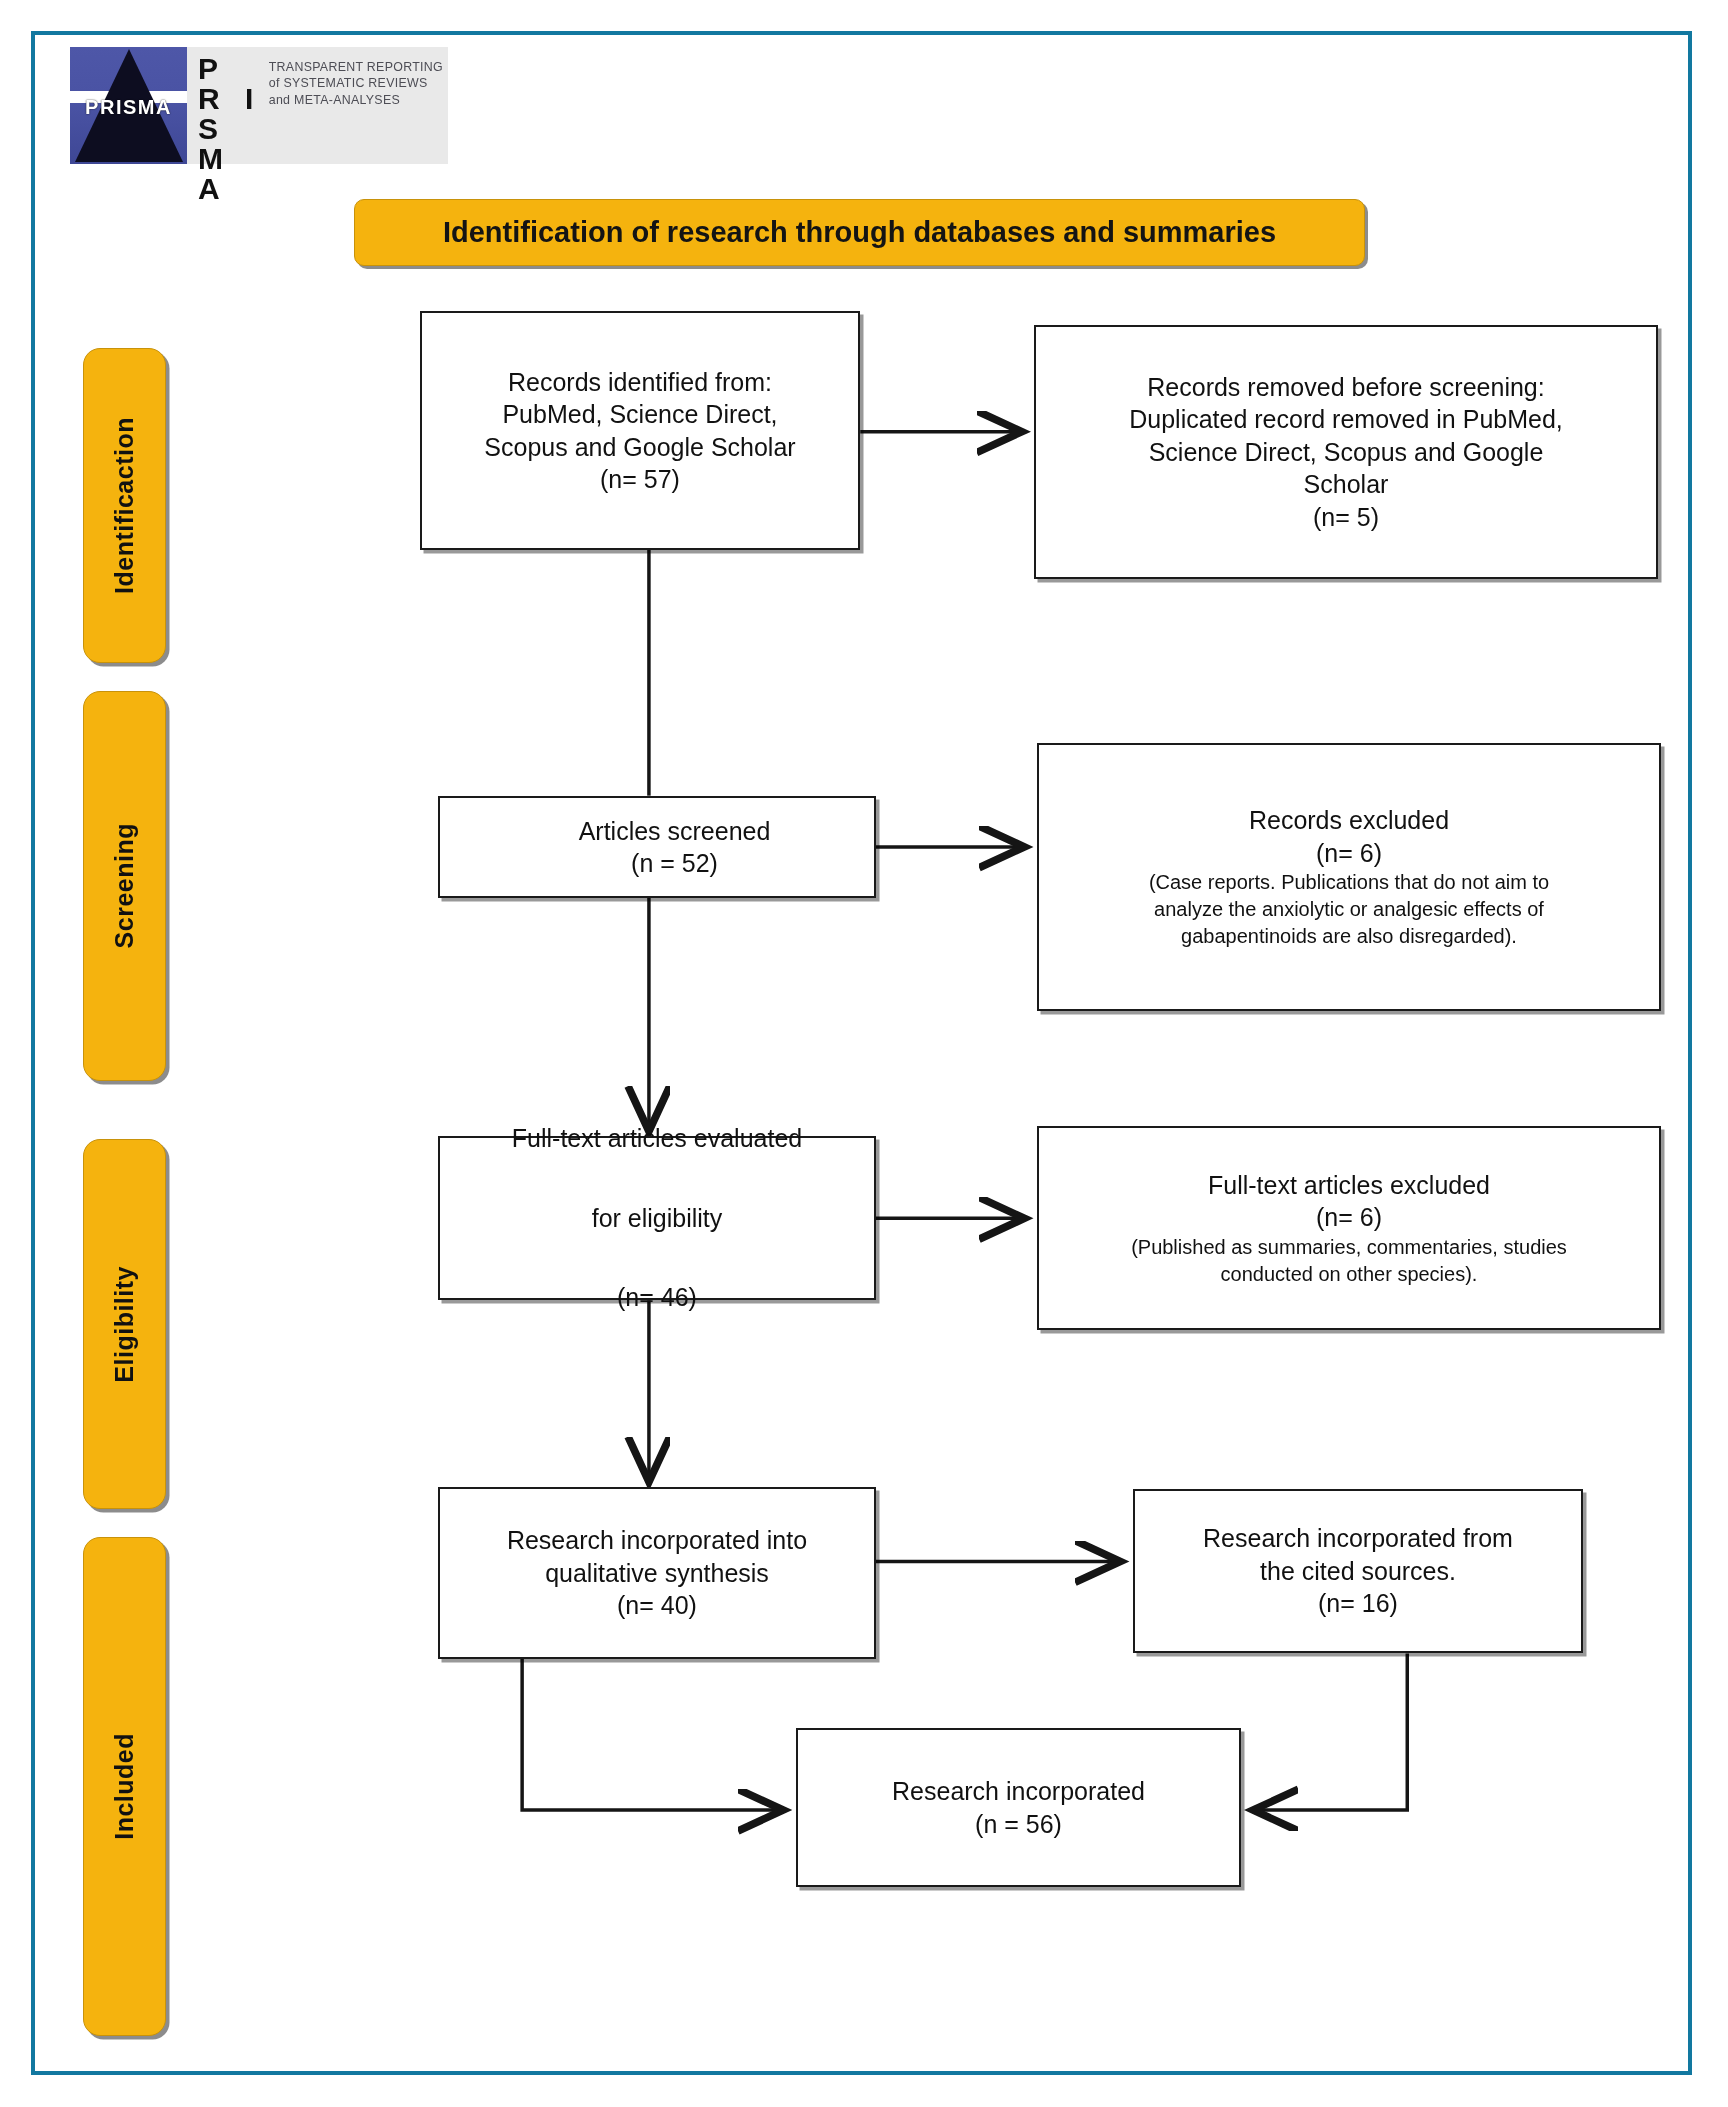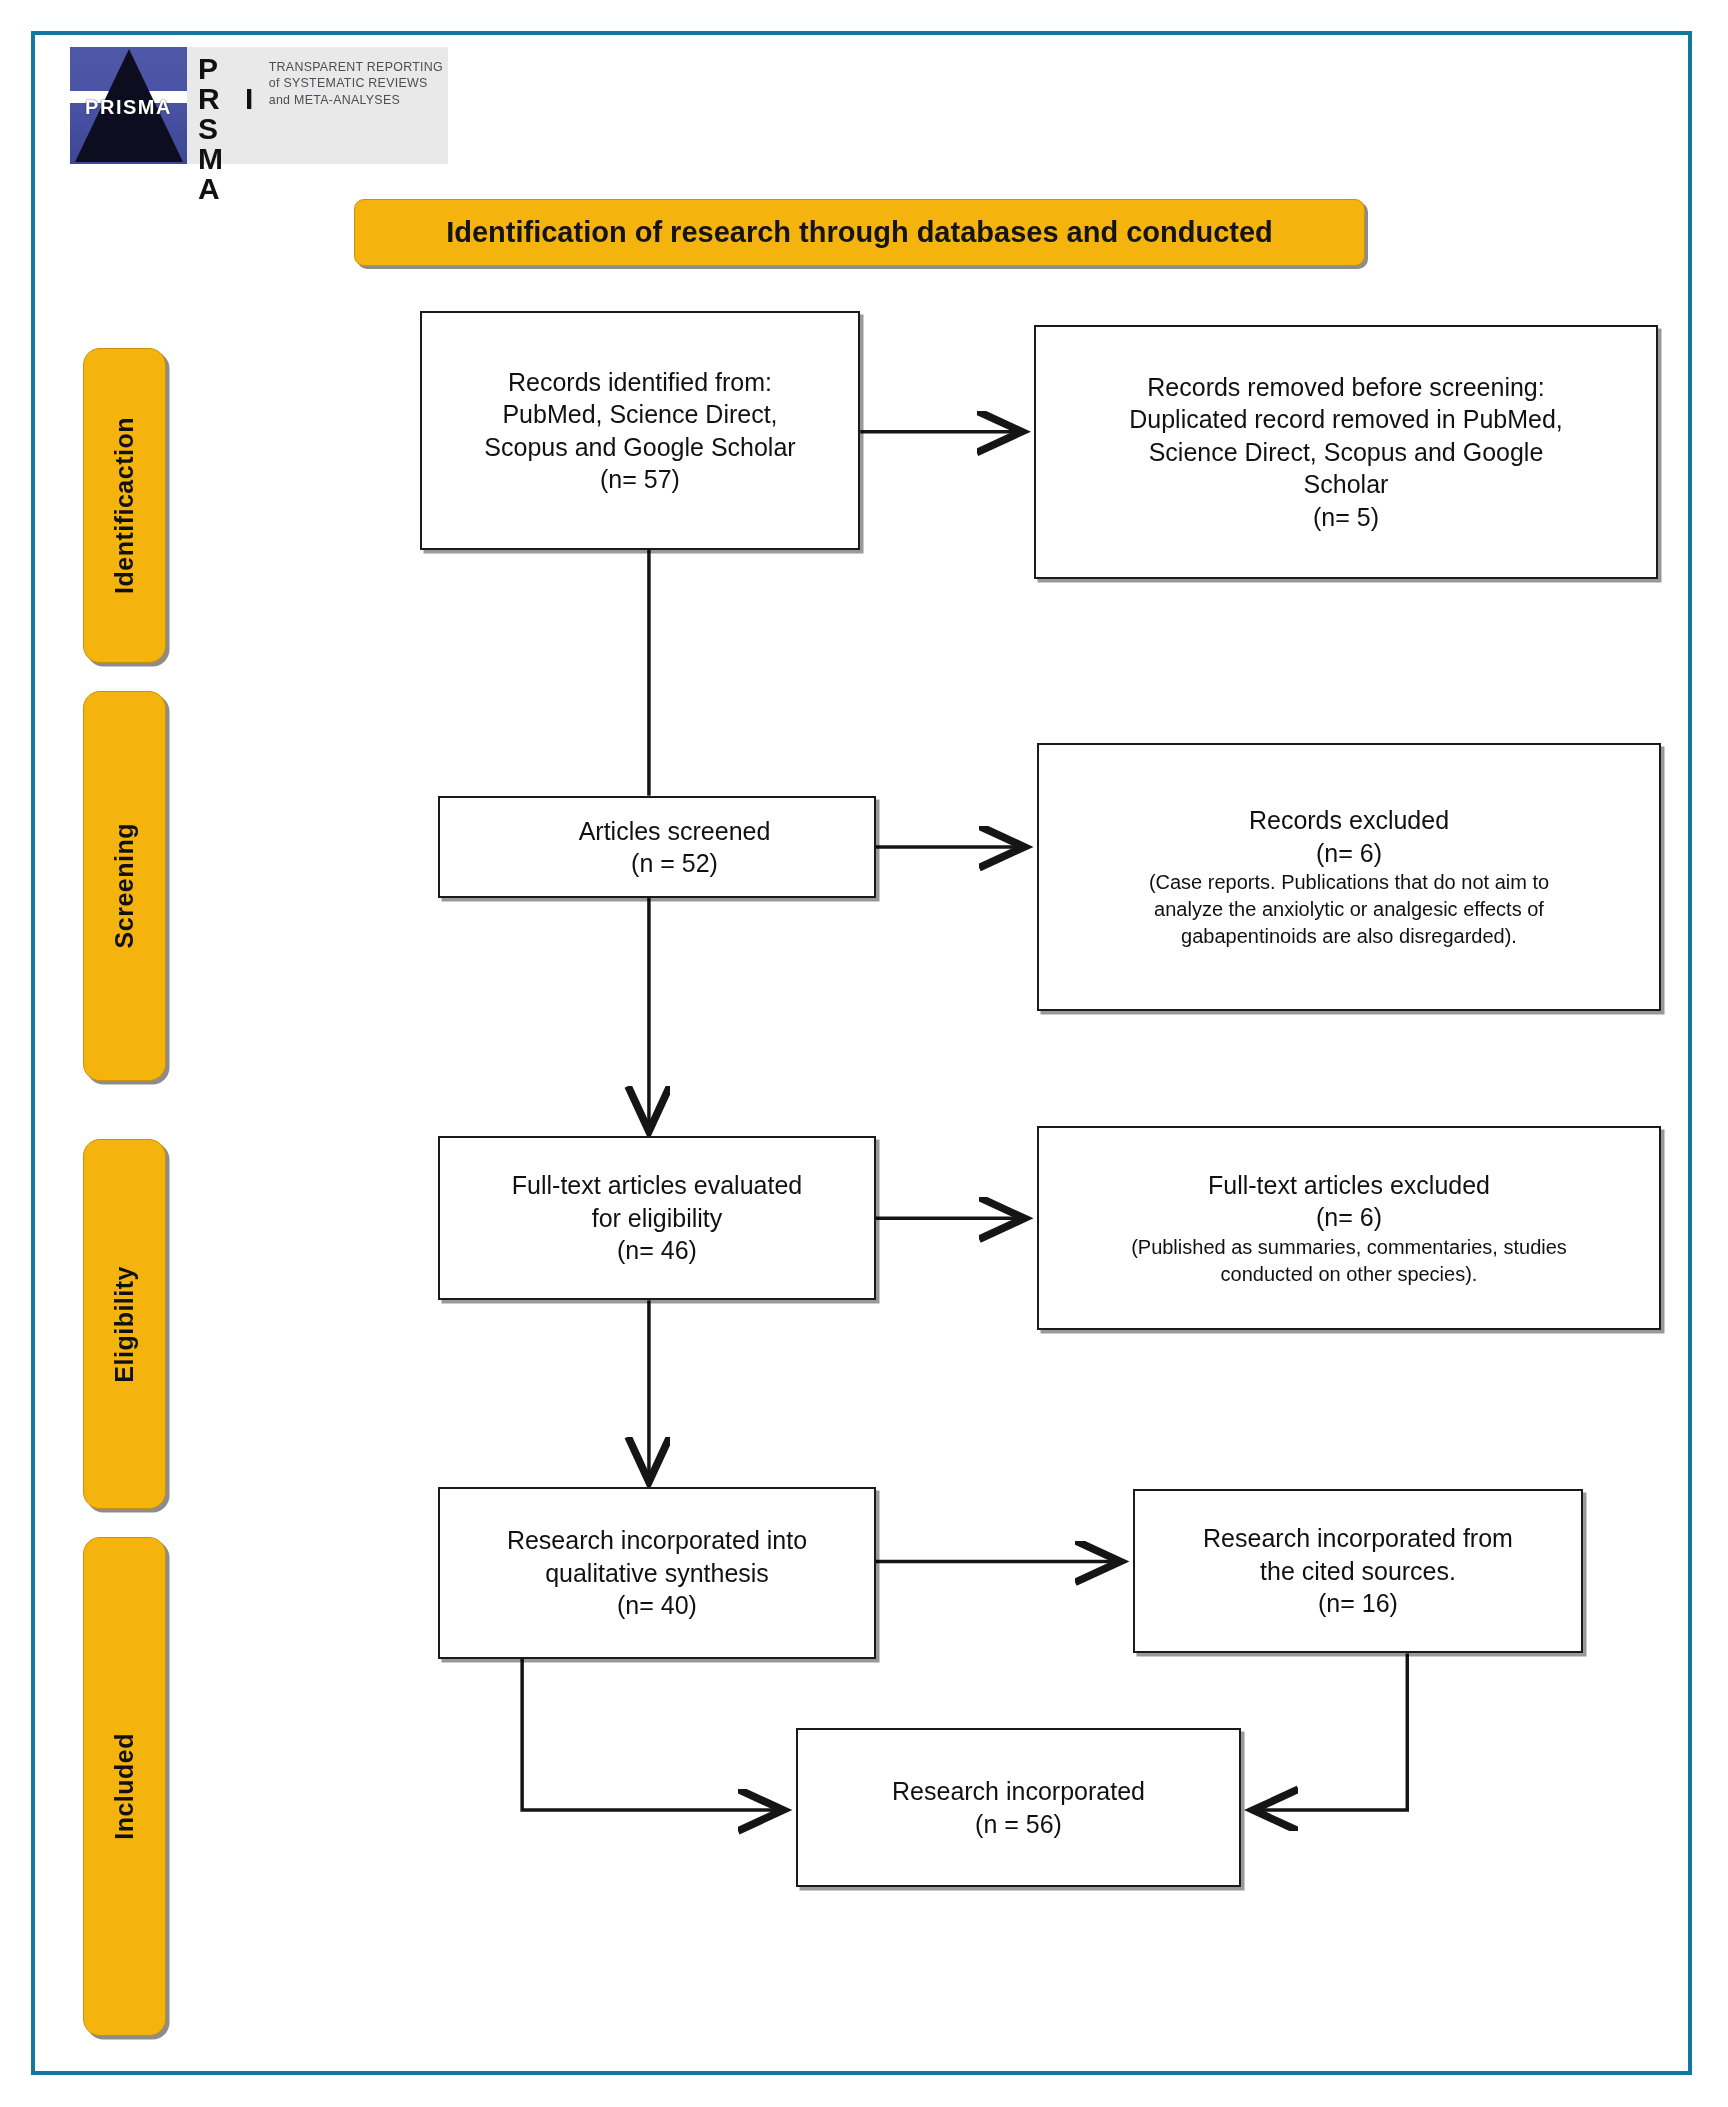--- a/index.html
+++ b/index.html
@@ -107,21 +107,21 @@
     text-align:center;font-family:"Liberation Sans", sans-serif;
   }
   .box .small{
     font-size:20px;line-height:1.34;
   }
 
   #b-identified{left:420px;top:311px;width:440px;height:239px;}
   #b-removed  {left:1034px;top:298px;width:624px;height:254px;margin-top:27px;}
   #b-screened {left:438px;top:796px;width:438px;height:102px;padding-left:44px;}
   #b-excluded {left:1037px;top:743px;width:624px;height:268px;}
-  #b-fulltext {left:438px;top:1136px;width:438px;height:164px;}
+  #b-fulltext {left:438px;top:1136px;width:438px;height:164px;gap:47px;}
   #b-ftexcl   {left:1037px;top:1126px;width:624px;height:204px;}
   #b-qual     {left:438px;top:1487px;width:438px;height:172px;}
   #b-cited    {left:1133px;top:1489px;width:450px;height:164px;}
   #b-final    {left:796px;top:1728px;width:445px;height:159px;}
 
   
   svg#wires{
     position:absolute;left:0;top:0;width:1728px;height:2108px;
     pointer-events:none;
   }
@@ -141,21 +141,21 @@
       <div id="logo-title">P R I S M A</div>
       <div id="logo-subs">
         <div class="logo-sub">TRANSPARENT REPORTING</div>
         <div class="logo-sub">of SYSTEMATIC REVIEWS</div>
         <div class="logo-sub">and META-ANALYSES</div>
       </div>
     </div>
   </div>
 
   <div id="banner">
-    <div id="banner-text">Identification of research through databases and conducted</div>
+    <div id="banner-text">Identification of research through databases and summaries</div>
   </div>
 
   <div class="stage" id="stage-0">
     <span>Identificaction</span>
   </div>
   <div class="stage" id="stage-1">
     <span>Screening</span>
   </div>
   <div class="stage" id="stage-2">
     <span>Eligibility</span>

